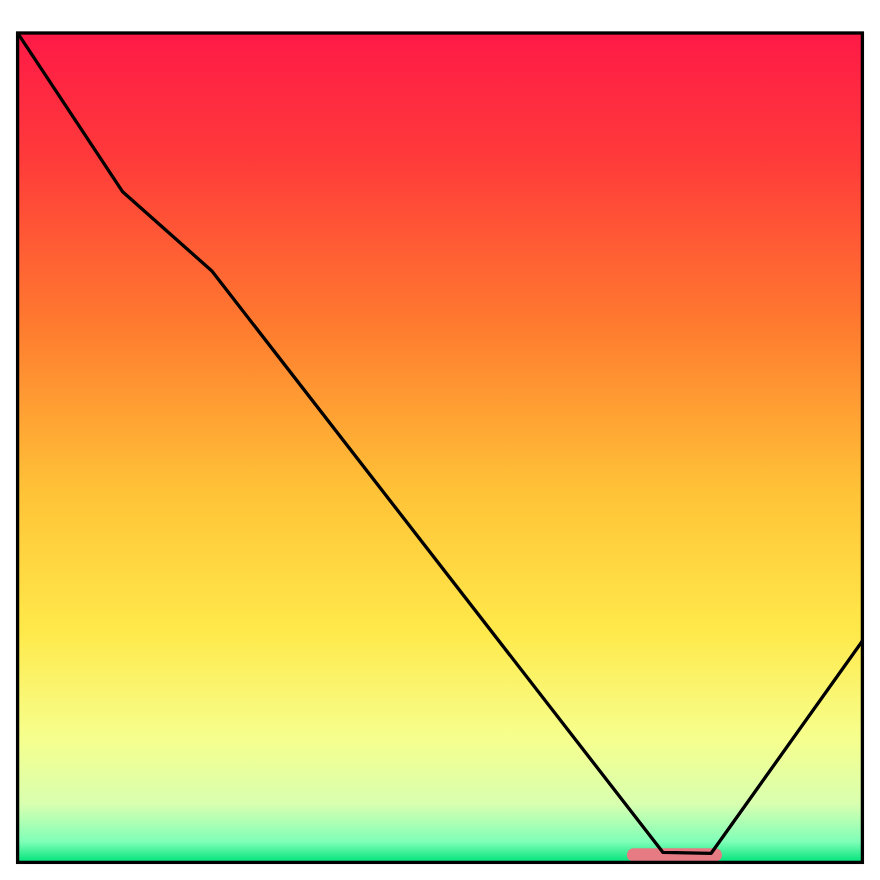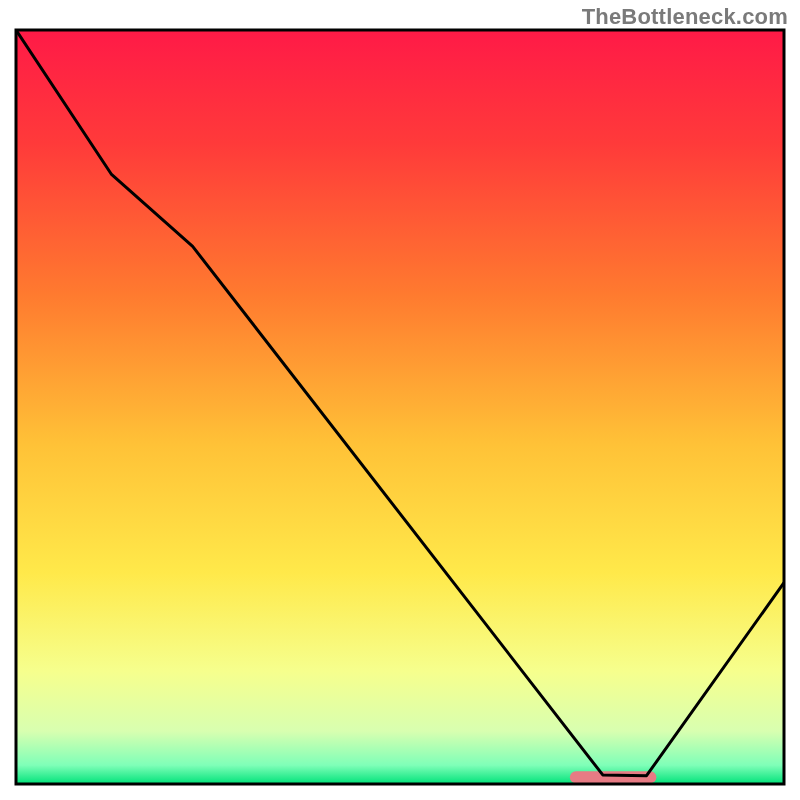--- a/index.html
+++ b/index.html
@@ -27,21 +27,20 @@
     z-index: 10;
   }
   svg {
     display: block;
   }
 </style>
 </head>
 <body>
 
 <div class="chart-container">
-  <div class="watermark">TheBottleneck.com</div>
   <svg id="chart-svg" width="800" height="800" viewBox="0 0 800 800">
     <defs>
       <linearGradient id="bg-grad" x1="0" y1="0" x2="0" y2="1">
           <stop offset="0%" stop-color="#ff1a47"></stop>
           <stop offset="15%" stop-color="#ff3a3a"></stop>
           <stop offset="35%" stop-color="#ff7a2f"></stop>
           <stop offset="55.00000000000001%" stop-color="#ffc237"></stop>
           <stop offset="72%" stop-color="#ffe94a"></stop>
           <stop offset="85%" stop-color="#f6ff8d"></stop>
           <stop offset="93%" stop-color="#d8ffb0"></stop>

